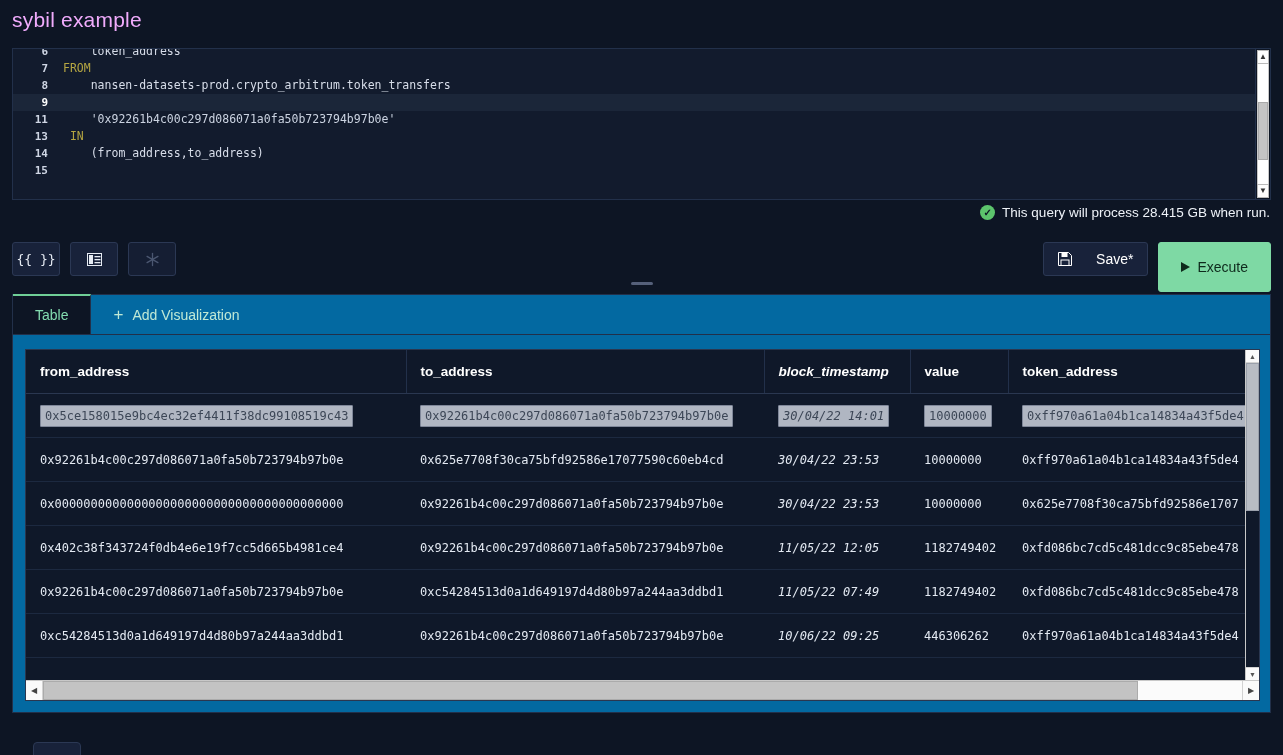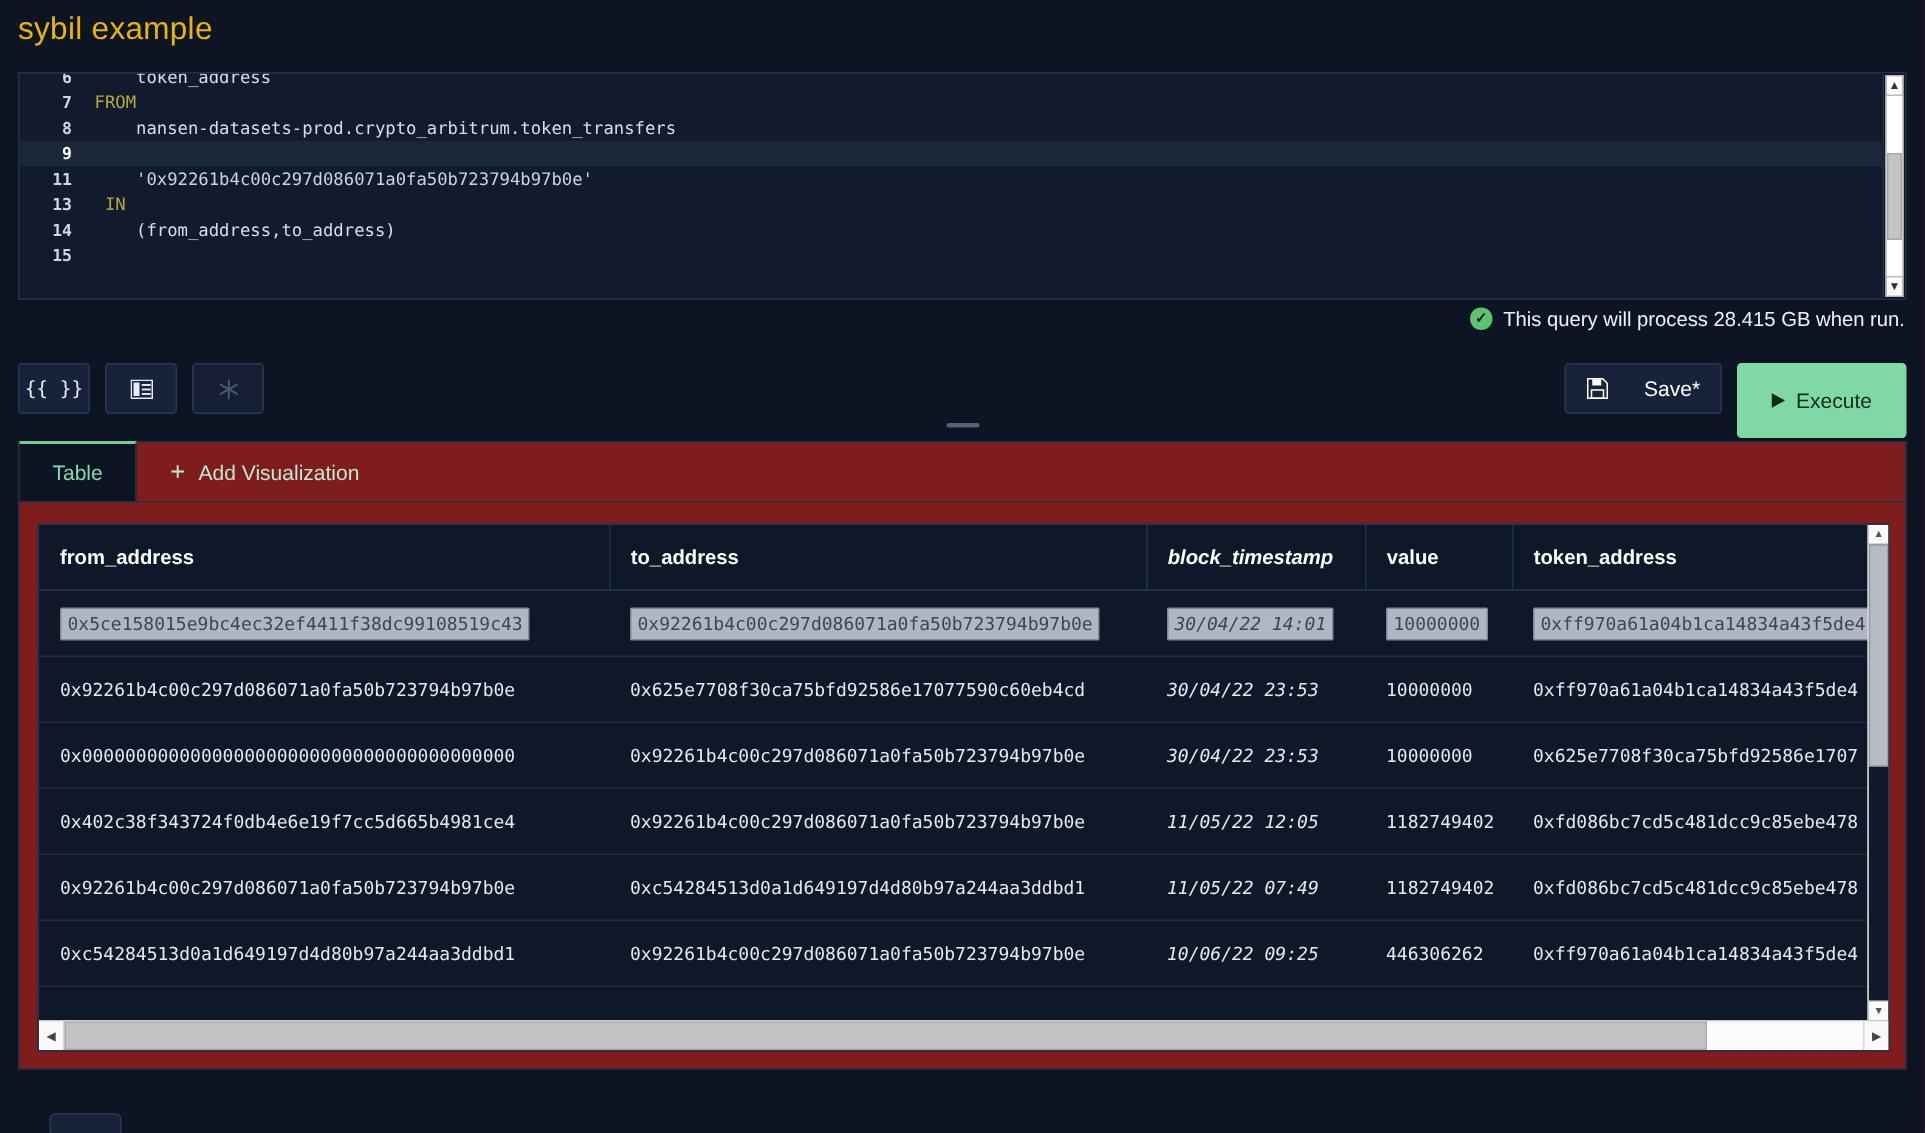--- a/index.html
+++ b/index.html
@@ -6,21 +6,21 @@
   html, body {
     width: 1283px;
     height: 755px;
     background: #0d1524;
     font-family: "Liberation Sans", sans-serif;
     overflow: hidden;
   }
 
   
   .page-title {
-    color: #eab308;
+    color: #f0abfc;
     font-size: 21px;
     font-weight: 400;
     padding: 8px 0 0 12px;
     letter-spacing: .2px;
   }
 
   
   .editor-wrap {
     position: absolute;
     left: 12px; top: 48px;
@@ -129,21 +129,21 @@
   .drag-handle {
     position: absolute; left: 50%; transform: translateX(-50%);
     top: 282px; width: 22px; height: 3px; background: #55607a; border-radius: 2px;
   }
 
   
   .results {
     position: absolute;
     left: 12px; top: 294px;
     width: 1259px; height: 419px;
-    background: #7f1d1d;
+    background: #0369a1;
     border: 1px solid #22304a;
   }
   .tabs { display: flex; height: 40px; border-bottom: 1px solid #22304a; }
   .tab {
     padding: 0 22px;
     display: flex; align-items: center;
     font-size: 14px; color: #b9c3d4;
     border-right: 1px solid #22304a;
   }
   .tab.active {

